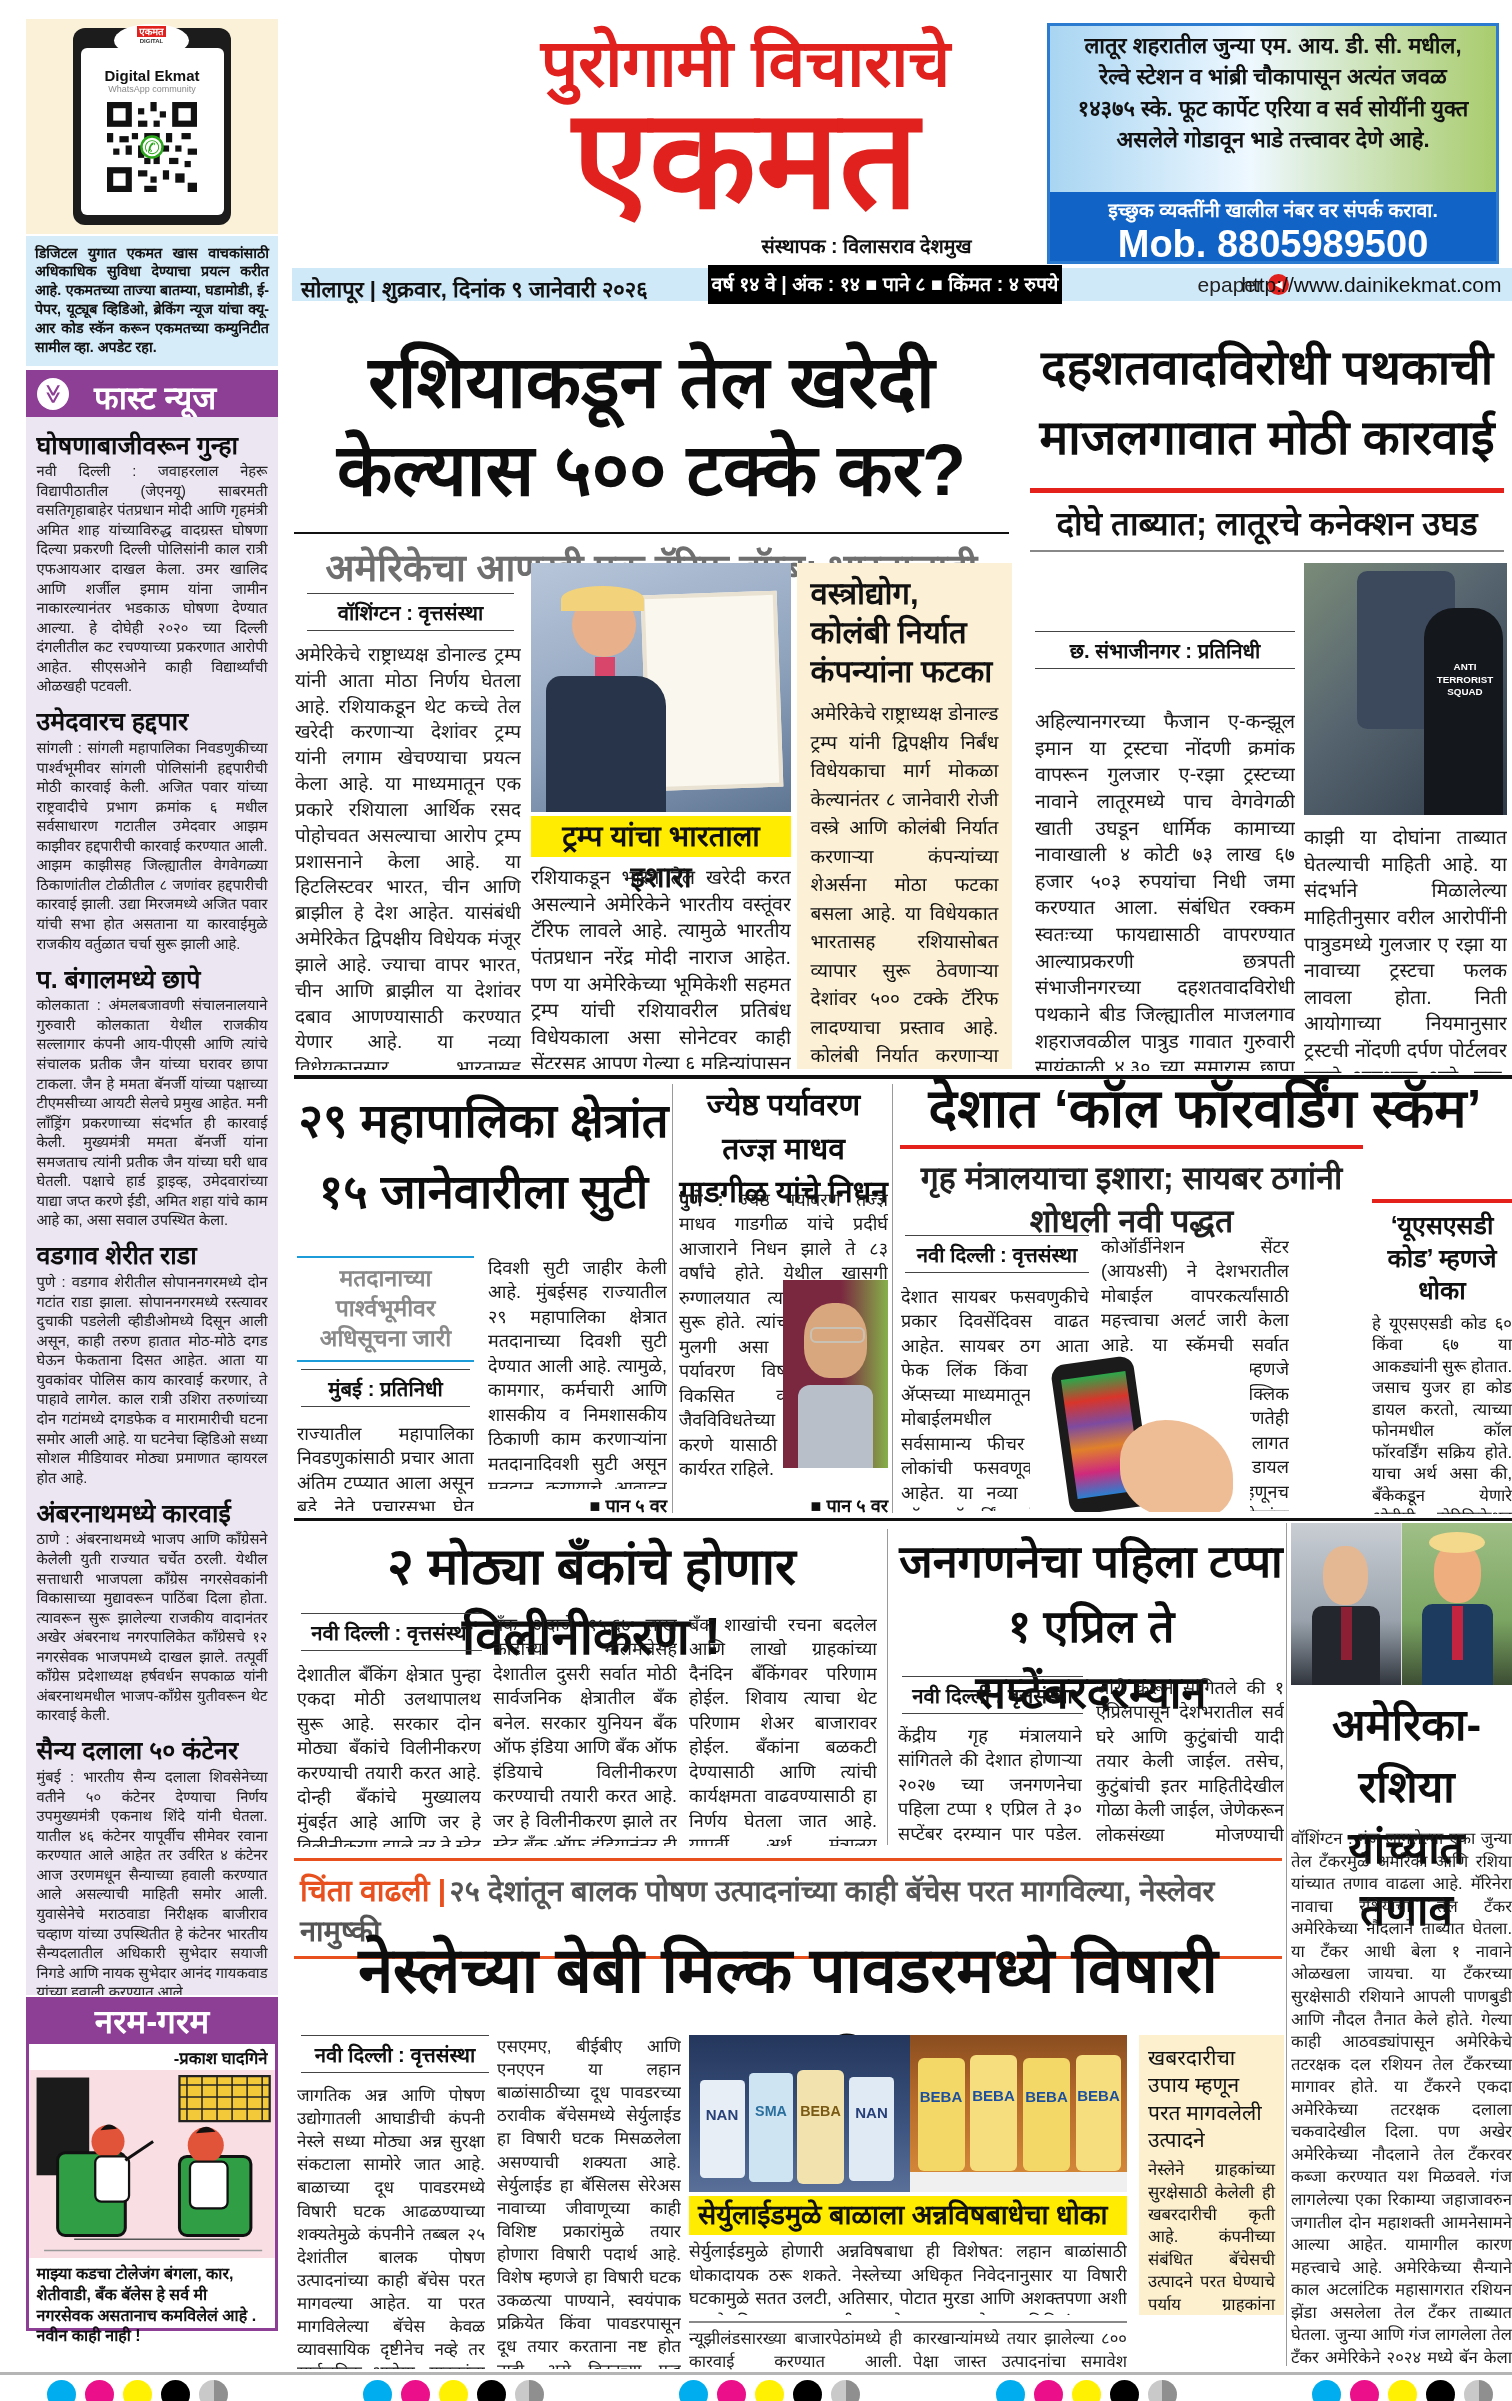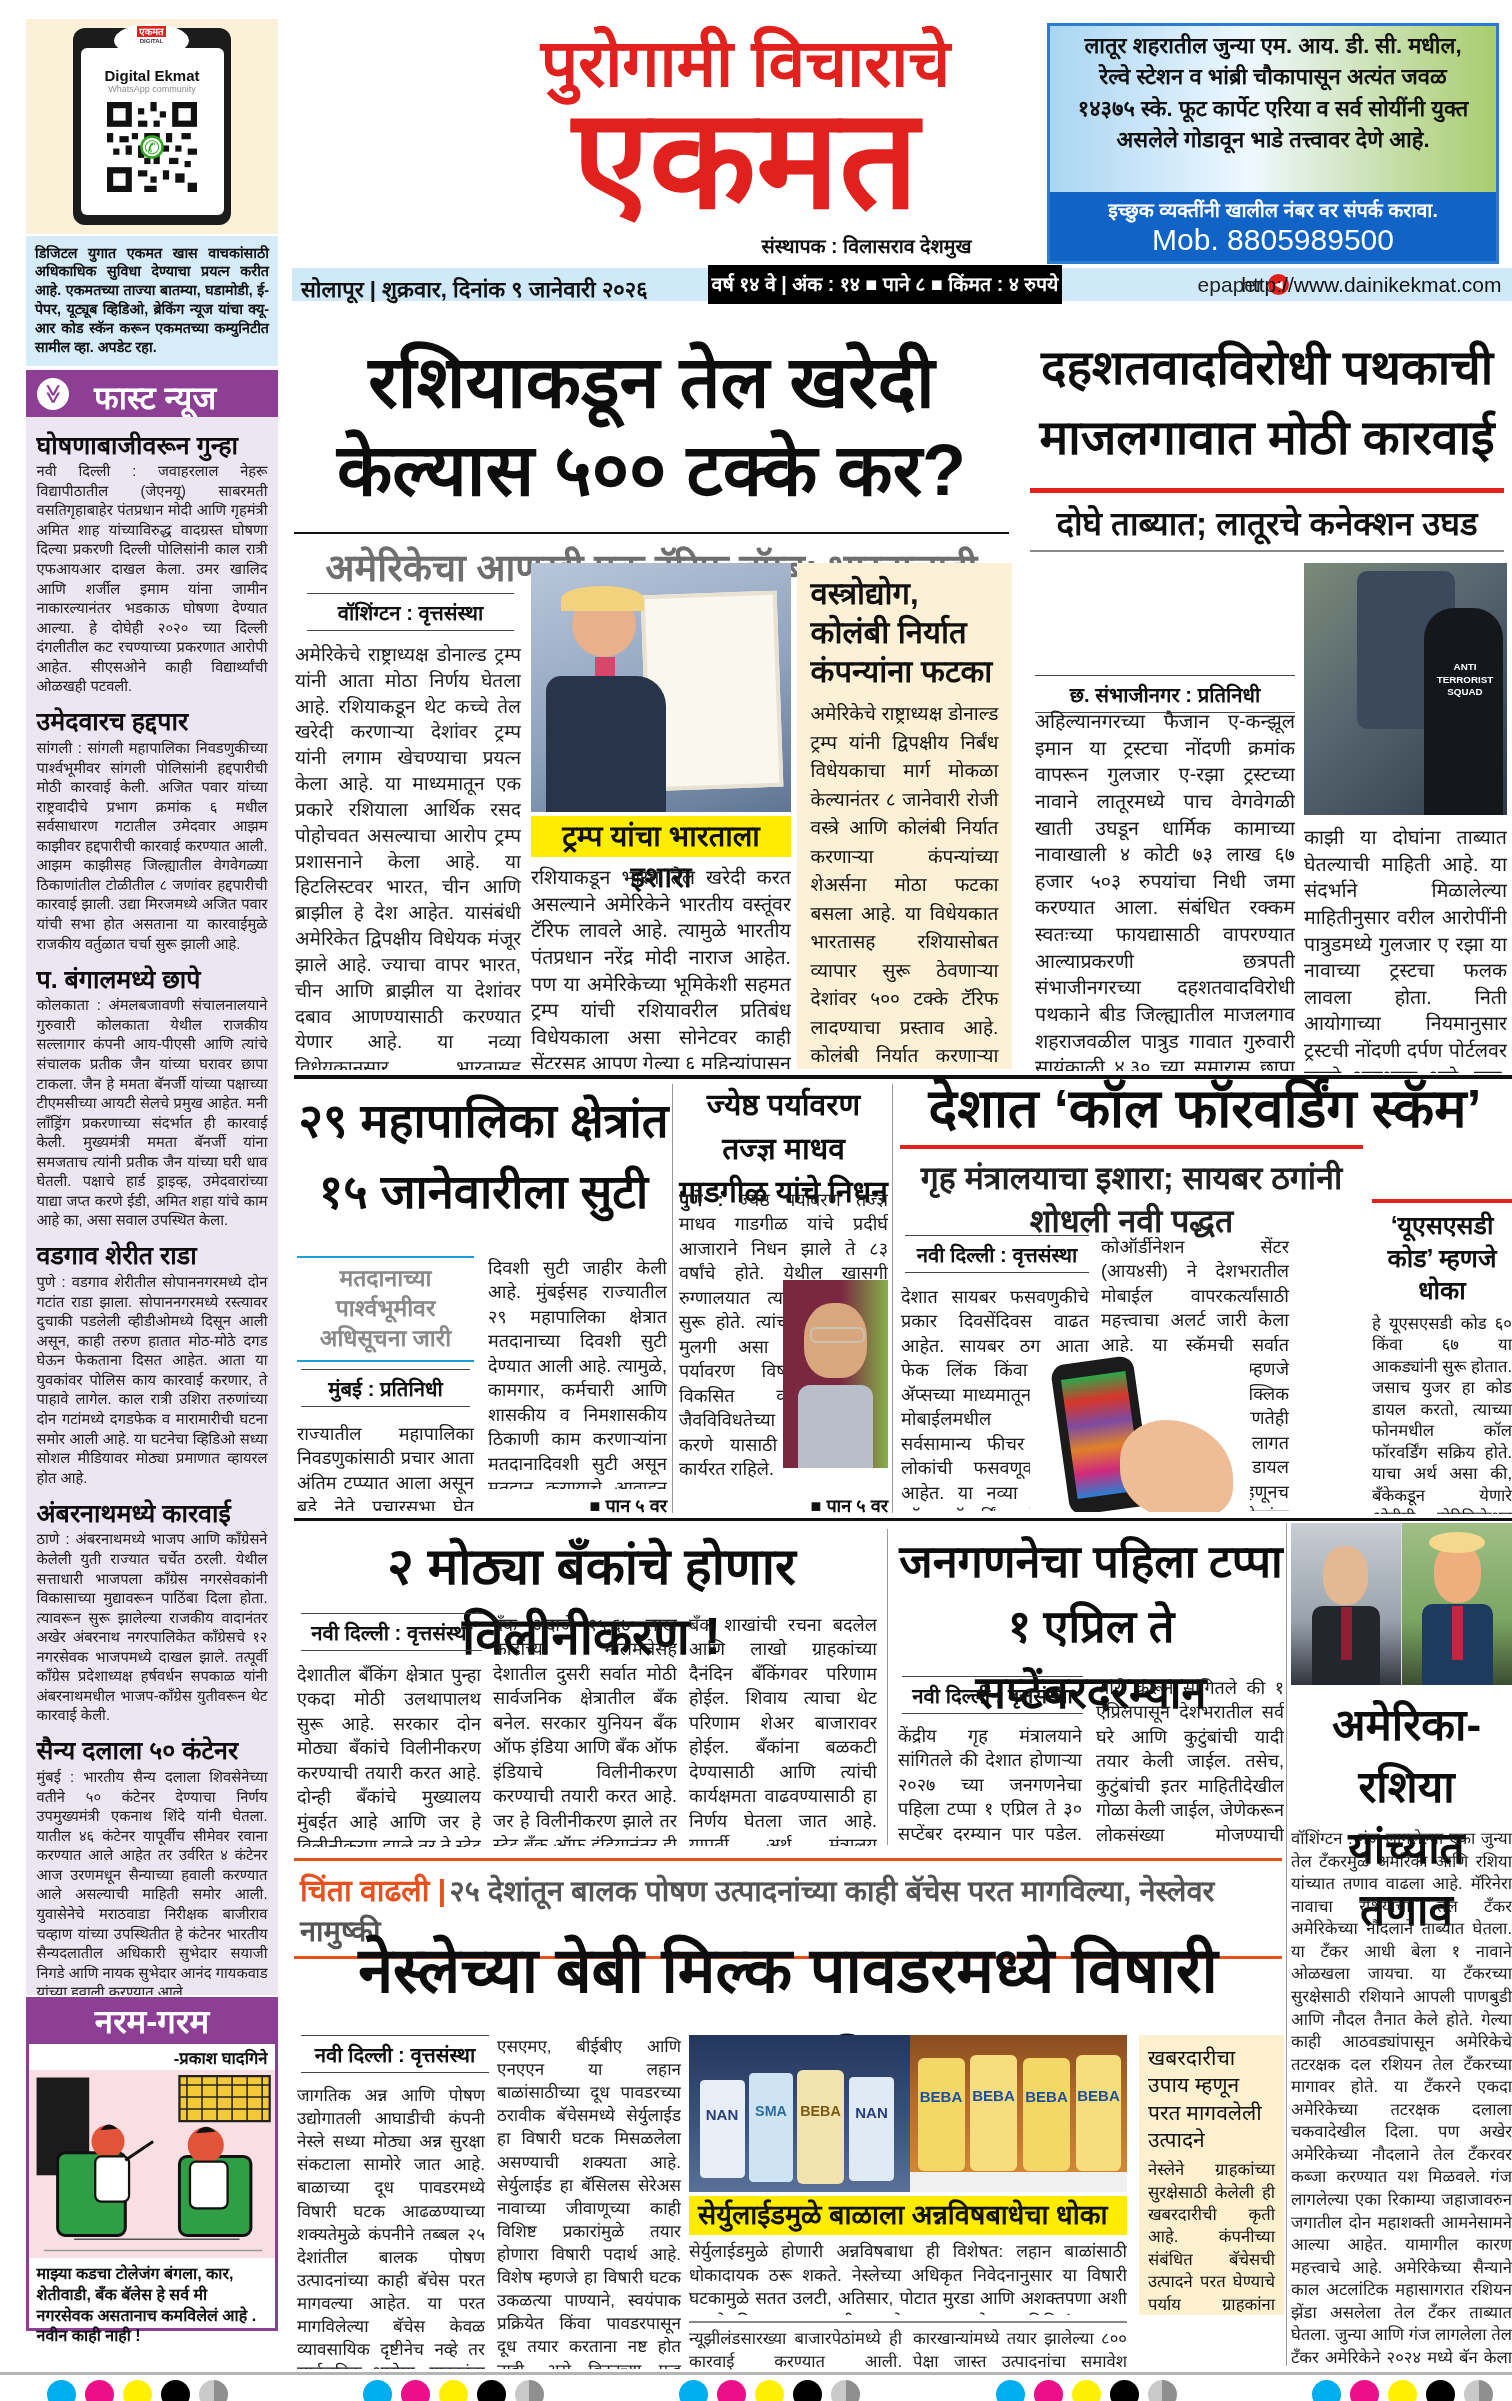--- a/index.html
+++ b/index.html
@@ -80,21 +80,21 @@
   <div class="abs" style="left:26px;top:236px;width:252px;height:130px;background:#d7ecf9;padding:7.5px 9px;box-sizing:border-box;font-weight:bold;font-size:14.3px;line-height:1.32;text-align:justify;overflow:hidden;">डिजिटल युगात एकमत खास वाचकांसाठी अधिकाधिक सुविधा देण्याचा प्रयत्न करीत आहे. एकमतच्या ताज्या बातम्या, घडामोडी, ई-पेपर, यूट्यूब व्हिडिओ, ब्रेकिंग न्यूज यांचा क्यू-आर कोड स्कॅन करून एकमतच्या कम्युनिटीत सामील व्हा. अपडेट रहा.</div>
 
   <div class="abs ctr" style="left:433px;top:30px;width:625px;font-size:66px;font-weight:800;color:#e0211d;line-height:1.0;">पुरोगामी विचाराचे</div>
   <div class="abs ctr" style="left:433px;top:89px;width:625px;font-size:139px;font-weight:800;color:#e0211d;line-height:1.0;">एकमत</div>
   <div class="abs ctr" style="left:678px;top:232px;width:377px;font-size:19.6px;font-weight:bold;">संस्थापक : विलासराव देशमुख</div>
 
   <div class="abs" style="left:1047px;top:22.6px;width:452px;height:241px;border:3px solid #2b7bd0;box-sizing:border-box;background:linear-gradient(90deg,#a9d5f2 0%,#eef8ff 45%,#a9cc6d 100%);">
     <div class="ctr" style="font-size:22px;font-weight:bold;line-height:1.42;padding:4.5px 19.6px;">लातूर शहरातील जुन्या एम. आय. डी. सी. मधील, रेल्वे स्टेशन व भांब्री चौकापासून अत्यंत जवळ १४३७५ स्के. फूट कार्पेट एरिया व सर्व सोयींनी युक्त असलेले गोडावून भाडे तत्त्वावर देणे आहे.</div>
     <div class="abs" style="left:0;bottom:0;width:100%;height:69px;background:#1163c6;color:#fff;text-align:center;">
       <div style="font-size:19.6px;font-weight:bold;margin-top:4.5px;">इच्छुक व्यक्तींनी खालील नंबर वर संपर्क करावा.</div>
-      <div style="font-size:30px;font-weight:400;">Mob. 8805989500</div>
+      <div style="font-size:38px;font-weight:700;">Mob. 8805989500</div>
     </div>
   </div>
 
   <div class="abs" style="left:292px;top:268px;width:1220px;height:33px;background:#cfe9f8;">
     <span class="abs bold" style="left:9px;top:5.3px;font-size:22px;">सोलापूर | शुक्रवार, दिनांक ९ जानेवारी २०२६</span>
     <span class="abs ctr" style="left:416px;top:-3px;width:354px;height:39px;background:#000;color:#fff;font-weight:bold;font-size:19.6px;line-height:39px;">वर्ष १४ वे | अंक : १४ ■ पाने ८ ■ किंमत : ४ रुपये</span>
     <span class="abs" style="right:249px;top:4.5px;font-size:21px;color:#222;">epaper</span>
     <span class="abs" style="right:223px;top:6px;width:21px;height:21px;background:#e0211d;border-radius:50%;color:#fff;text-align:center;font-size:13.6px;line-height:21px;">◄</span>
     <span class="abs" style="right:10.5px;top:4.5px;font-size:21px;color:#111;">http://www.dainikekmat.com</span>
   </div>
@@ -182,21 +182,21 @@
 
   <div class="abs" style="left:797px;top:563px;width:215px;height:506px;background:#fcf0d6;padding:12px 13.6px;box-sizing:border-box;overflow:hidden;">
     <div style="font-size:31px;font-weight:800;line-height:1.25;margin-bottom:9px;">वस्त्रोद्योग, कोलंबी निर्यात कंपन्यांना फटका</div>
     <div style="font-size:19px;line-height:1.5;text-align:justify;font-weight:500;">अमेरिकेचे राष्ट्राध्यक्ष डोनाल्ड ट्रम्प यांनी द्विपक्षीय निर्बंध विधेयकाचा मार्ग मोकळा केल्यानंतर ८ जानेवारी रोजी वस्त्रे आणि कोलंबी निर्यात करणाऱ्या कंपन्यांच्या शेअर्सना मोठा फटका बसला आहे. या विधेयकात भारतासह रशियासोबत व्यापार सुरू ठेवणाऱ्या देशांवर ५०० टक्के टॅरिफ लादण्याचा प्रस्ताव आहे. कोलंबी निर्यात करणाऱ्या एपेक्स फ्रोझन फूडस्च्या शेअर्समध्ये ६ टक्के घसरण, अवंती फीडस्च्या शेअर्समध्ये ७ टक्के घसरण झाली आहे.</div>
   </div>
 
   <div class="abs ctr headline" style="left:1024px;top:333px;width:486px;font-size:48px;line-height:1.45;">दहशतवादविरोधी पथकाची माजलगावात मोठी कारवाई</div>
   <div class="abs red-rule" style="left:1030px;top:488px;width:474px;height:4.5px;"></div>
   <div class="abs ctr bold" style="left:1030px;top:500px;width:474px;font-size:33px;">दोघे ताब्यात; लातूरचे कनेक्शन उघड</div>
   <div class="abs hairline" style="left:1030px;top:550px;width:474px;height:1.5px;"></div>
-  <div class="abs byline" style="left:1035px;top:675px;width:260px;">छ. संभाजीनगर : प्रतिनिधी</div>
+  <div class="abs byline" style="left:1035px;top:631px;width:260px;">छ. संभाजीनगर : प्रतिनिधी</div>
   <div class="photo" style="left:1304px;top:563px;width:203px;height:252px;background:linear-gradient(135deg,#7a8b78 0%,#55636f 45%,#2e3a47 100%);">
     <div class="abs" style="left:53px;top:7.5px;width:98px;height:158px;background:#3c485c;border-radius:10.5px;"></div>
     <div class="abs" style="left:120px;top:45px;width:79px;height:207px;background:#14171c;border-radius:30px 30px 0 0;"></div>
     <div class="abs ctr" style="left:127px;top:98px;width:68px;color:#fff;font-size:9.8px;font-weight:bold;line-height:1.3;">ANTI TERRORIST SQUAD</div>
   </div>
   <div class="abs body-txt" style="left:1035px;top:708px;width:260px;height:363px;font-size:19.6px;">अहिल्यानगरच्या फैजान ए-कन्झूल इमान या ट्रस्टचा नोंदणी क्रमांक वापरून गुलजार ए-रझा ट्रस्टच्या नावाने लातूरमध्ये पाच वेगवेगळी खाती उघडून धार्मिक कामाच्या नावाखाली ४ कोटी ७३ लाख ६७ हजार ५०३ रुपयांचा निधी जमा करण्यात आला. संबंधित रक्कम स्वतःच्या फायद्यासाठी वापरण्यात आल्याप्रकरणी छत्रपती संभाजीनगरच्या दहशतवादविरोधी पथकाने बीड जिल्ह्यातील माजलगाव शहराजवळील पात्रुड गावात गुरुवारी सायंकाळी ४.३० च्या सुमारास छापा मारून दोन संशयितांना ताब्यात घेतले.</div>
   <div class="abs body-txt" style="left:1304px;top:824px;width:203px;height:249px;font-size:19.6px;">काझी या दोघांना ताब्यात घेतल्याची माहिती आहे. या संदर्भाने मिळालेल्या माहितीनुसार वरील आरोपींनी पात्रुडमध्ये गुलजार ए रझा या नावाच्या ट्रस्टचा फलक लावला होता. निती आयोगाच्या नियमानुसार ट्रस्टची नोंदणी दर्पण पोर्टलवर करणे आवश्यक आहे. मात्र, गुलजार ए रझाचे चुकीच्या पद्धतीने नोंदणी केल्याचे कागदपत्रांच्या पडताळणीमध्ये आढळून आले. या न्यासाच्या नावाने अनुदान घेऊन निधी जमा करण्यात आला …</div>
 
   <div class="abs" style="left:294px;top:1075px;width:1218px;height:3.8px;background:#111;"></div>
 

